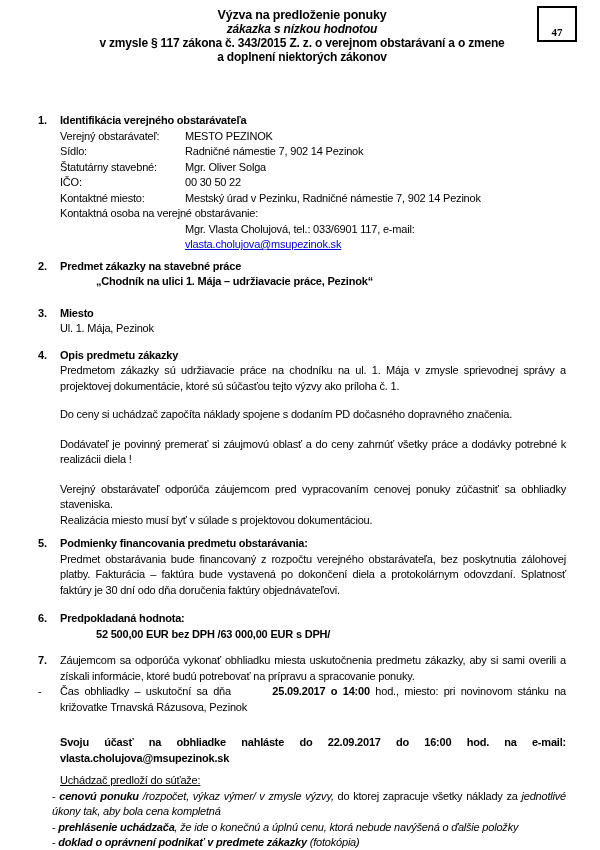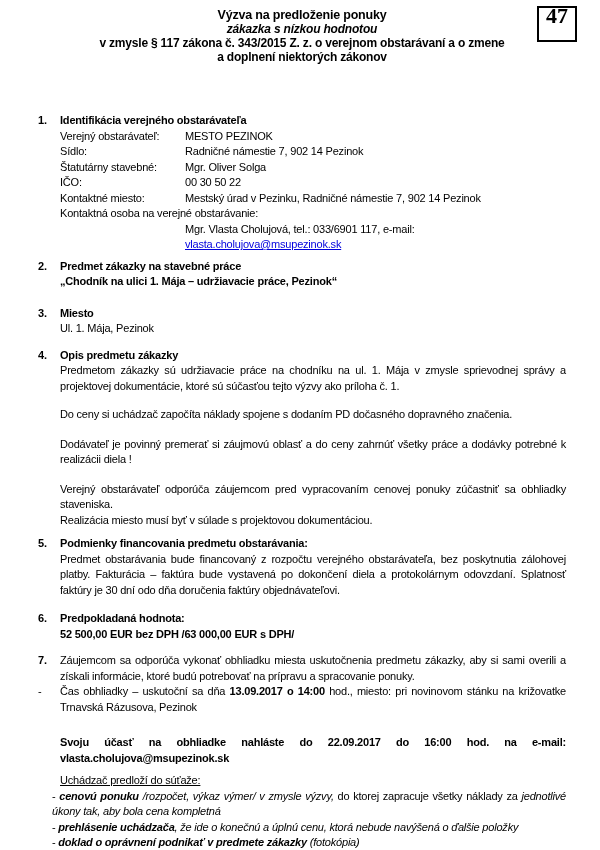--- a/index.html
+++ b/index.html
@@ -11,35 +11,35 @@
     position:relative;
   }
   .page{padding:6px 34px 0 38px;}
   
   .header{text-align:center;font-weight:bold;margin-top:2px;line-height:14px;}
   .header .title{font-size:12.5px;}
   .header .subtitle{font-style:italic;font-size:12px;}
   .header .law{font-size:12px;}
   .pagenum-box{
     position:absolute;top:6px;right:23px;width:36px;height:32px;
-    border:2px solid #000;display:flex;align-items:flex-start;justify-content:center;
-    font-family:"Liberation Serif",serif;font-weight:bold;font-size:22px;letter-spacing:0;
+    border:2px solid #000;display:flex;align-items:flex-end;justify-content:center;
+    font-family:"Liberation Serif",serif;font-weight:bold;font-size:11px;letter-spacing:0;
   }
   
   .section{display:flex;}
   .sec-num{width:22px;flex:0 0 22px;font-weight:bold;}
   .sec-body{flex:1;min-width:0;}
   .sec-heading{font-weight:bold;}
   .just{text-align:justify;}
   .kv{display:flex;}
   .kv-label{width:125px;flex:0 0 125px;}
   .kv-value{flex:1;}
   .indent-contact{margin-left:125px;}
   a.email-link{color:#0000dd;text-decoration:underline;cursor:pointer;}
-  .bold{font-weight:bold;}
+  .bold{font-weight:bold;margin-left:36px;}
   .dash-row{display:flex;}
   .dash-col{width:22px;flex:0 0 22px;}
   .dash-body{flex:1;min-width:0;}
   .announce{margin-top:20px;font-weight:bold;}
   .announce .l1{text-align:justify;text-align-last:justify;}
   .submit-heading{margin-top:7px;text-decoration:underline;}
   .submit-items{margin-left:-8px;}
   .bi{font-weight:bold;font-style:italic;}
   .it{font-style:italic;}
   
@@ -147,21 +147,21 @@
 
   <div class="section mt-s7">
     <div class="sec-num">7.</div>
     <div class="sec-body">
       <div class="just">Záujemcom sa odporúča vykonať obhliadku miesta uskutočnenia predmetu zákazky, aby si sami overili a získali informácie, ktoré budú potrebovať na prípravu a  spracovanie ponuky.</div>
     </div>
   </div>
   <div class="dash-row">
     <div class="dash-col">-</div>
     <div class="dash-body just">
-      <span>Čas obhliadky – uskutoční sa dňa </span><span class="bold">13.09.2017 o 14:00</span><span> hod., miesto: pri novinovom stánku na križovatke Trnavská Rázusova, Pezinok</span>
+      <span>Čas obhliadky – uskutoční sa dňa </span><span class="bold">25.09.2017 o 14:00</span><span> hod., miesto: pri novinovom stánku na križovatke Trnavská Rázusova, Pezinok</span>
     </div>
   </div>
 
   <div class="dash-row">
     <div class="dash-col"></div>
     <div class="dash-body">
       <div class="announce">
         <div class="l1">Svoju účasť na obhliadke nahláste do 22.09.2017 do 16:00 hod. na e-mail:</div>
         <div>vlasta.cholujova@msupezinok.sk</div>
       </div>

